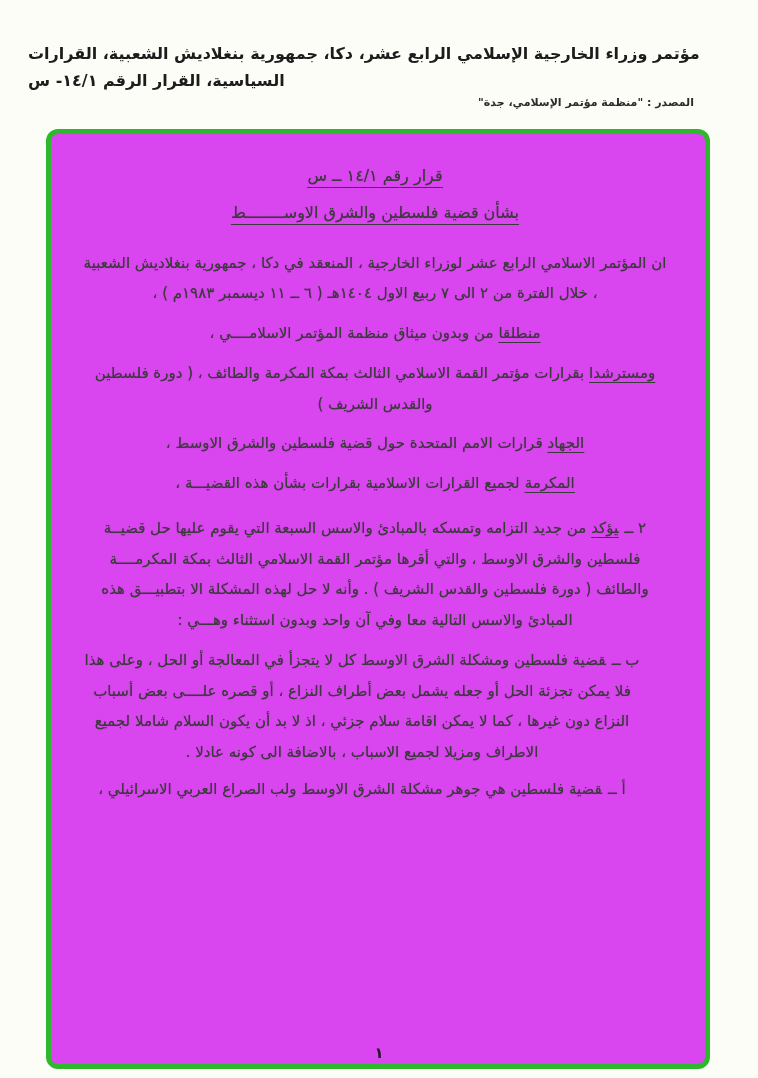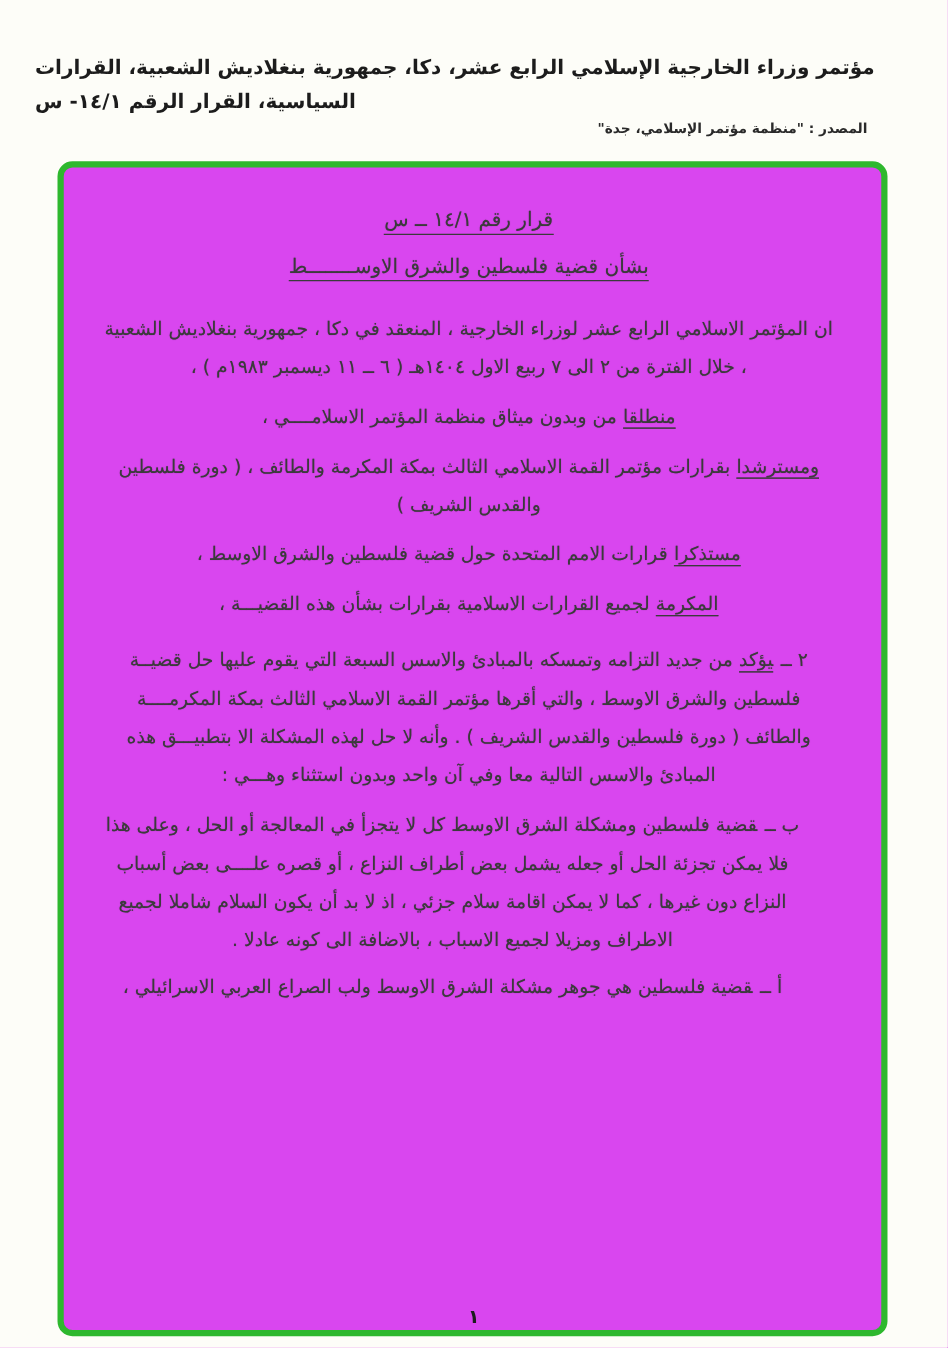--- a/index.html
+++ b/index.html
@@ -107,21 +107,21 @@
       <div class="doc-title">
         <span class="u">قرار رقم ١٤/١ ــ س</span>
       </div>
       <div class="doc-subtitle">
         <span class="u">بشأن قضية فلسطين والشرق الاوســــــــط</span>
       </div>
       <div class="doc-body" id="doc-body">
           <div class="para level0"><span class="text">ان المؤتمر الاسلامي الرابع عشر لوزراء الخارجية ، المنعقد في دكا ، جمهورية بنغلاديش الشعبية ، خلال الفترة من ٢ الى ٧ ربيع الاول ١٤٠٤هـ ( ٦ ــ ١١ ديسمبر ١٩٨٣م ) ،</span></div>
           <div class="para level0"><span class="lead">منطلقا</span><span class="text">من وبدون ميثاق منظمة المؤتمر الاسلامــــي ،</span></div>
           <div class="para level0"><span class="lead">ومسترشدا</span><span class="text">بقرارات مؤتمر القمة الاسلامي الثالث بمكة المكرمة والطائف ، ( دورة فلسطين والقدس الشريف )</span></div>
-          <div class="para level0"><span class="lead">مستذكرا</span><span class="text">قرارات الامم المتحدة حول قضية فلسطين والشرق الاوسط ،</span></div>
+          <div class="para level0"><span class="lead">الجهاد</span><span class="text">قرارات الامم المتحدة حول قضية فلسطين والشرق الاوسط ،</span></div>
           <div class="para level0"><span class="lead">المكرمة</span><span class="text">لجميع القرارات الاسلامية بقرارات بشأن هذه القضيـــة ،</span></div>
           <div class="para level1"><span class="num">٢ ــ</span><span class="lead">يؤكد</span><span class="text">من جديد التزامه وتمسكه بالمبادئ والاسس السبعة التي يقوم عليها حل قضيــة فلسطين والشرق الاوسط ، والتي أقرها مؤتمر القمة الاسلامي الثالث بمكة المكرمــــة والطائف ( دورة فلسطين والقدس الشريف ) . وأنه لا حل لهذه المشكلة الا بتطبيـــق هذه المبادئ والاسس التالية معا وفي آن واحد وبدون استثناء وهـــي :</span></div>
           <div class="para level2"><span class="num">ب ــ</span><span class="text">قضية فلسطين ومشكلة الشرق الاوسط كل لا يتجزأ في المعالجة أو الحل ، وعلى هذا فلا يمكن تجزئة الحل أو جعله يشمل بعض أطراف النزاع ، أو قصره علــــى بعض أسباب النزاع دون غيرها ، كما لا يمكن اقامة سلام جزئي ، اذ لا بد أن يكون السلام شاملا لجميع الاطراف ومزيلا لجميع الاسباب ، بالاضافة الى كونه عادلا .</span></div>
           <div class="para level2"><span class="num">أ  ــ</span><span class="text">قضية فلسطين هي جوهر مشكلة الشرق الاوسط ولب الصراع العربي الاسرائيلي ،</span></div>
         </div>
     </div>
   </div>
 
   <div class="footer">١</div>
 

